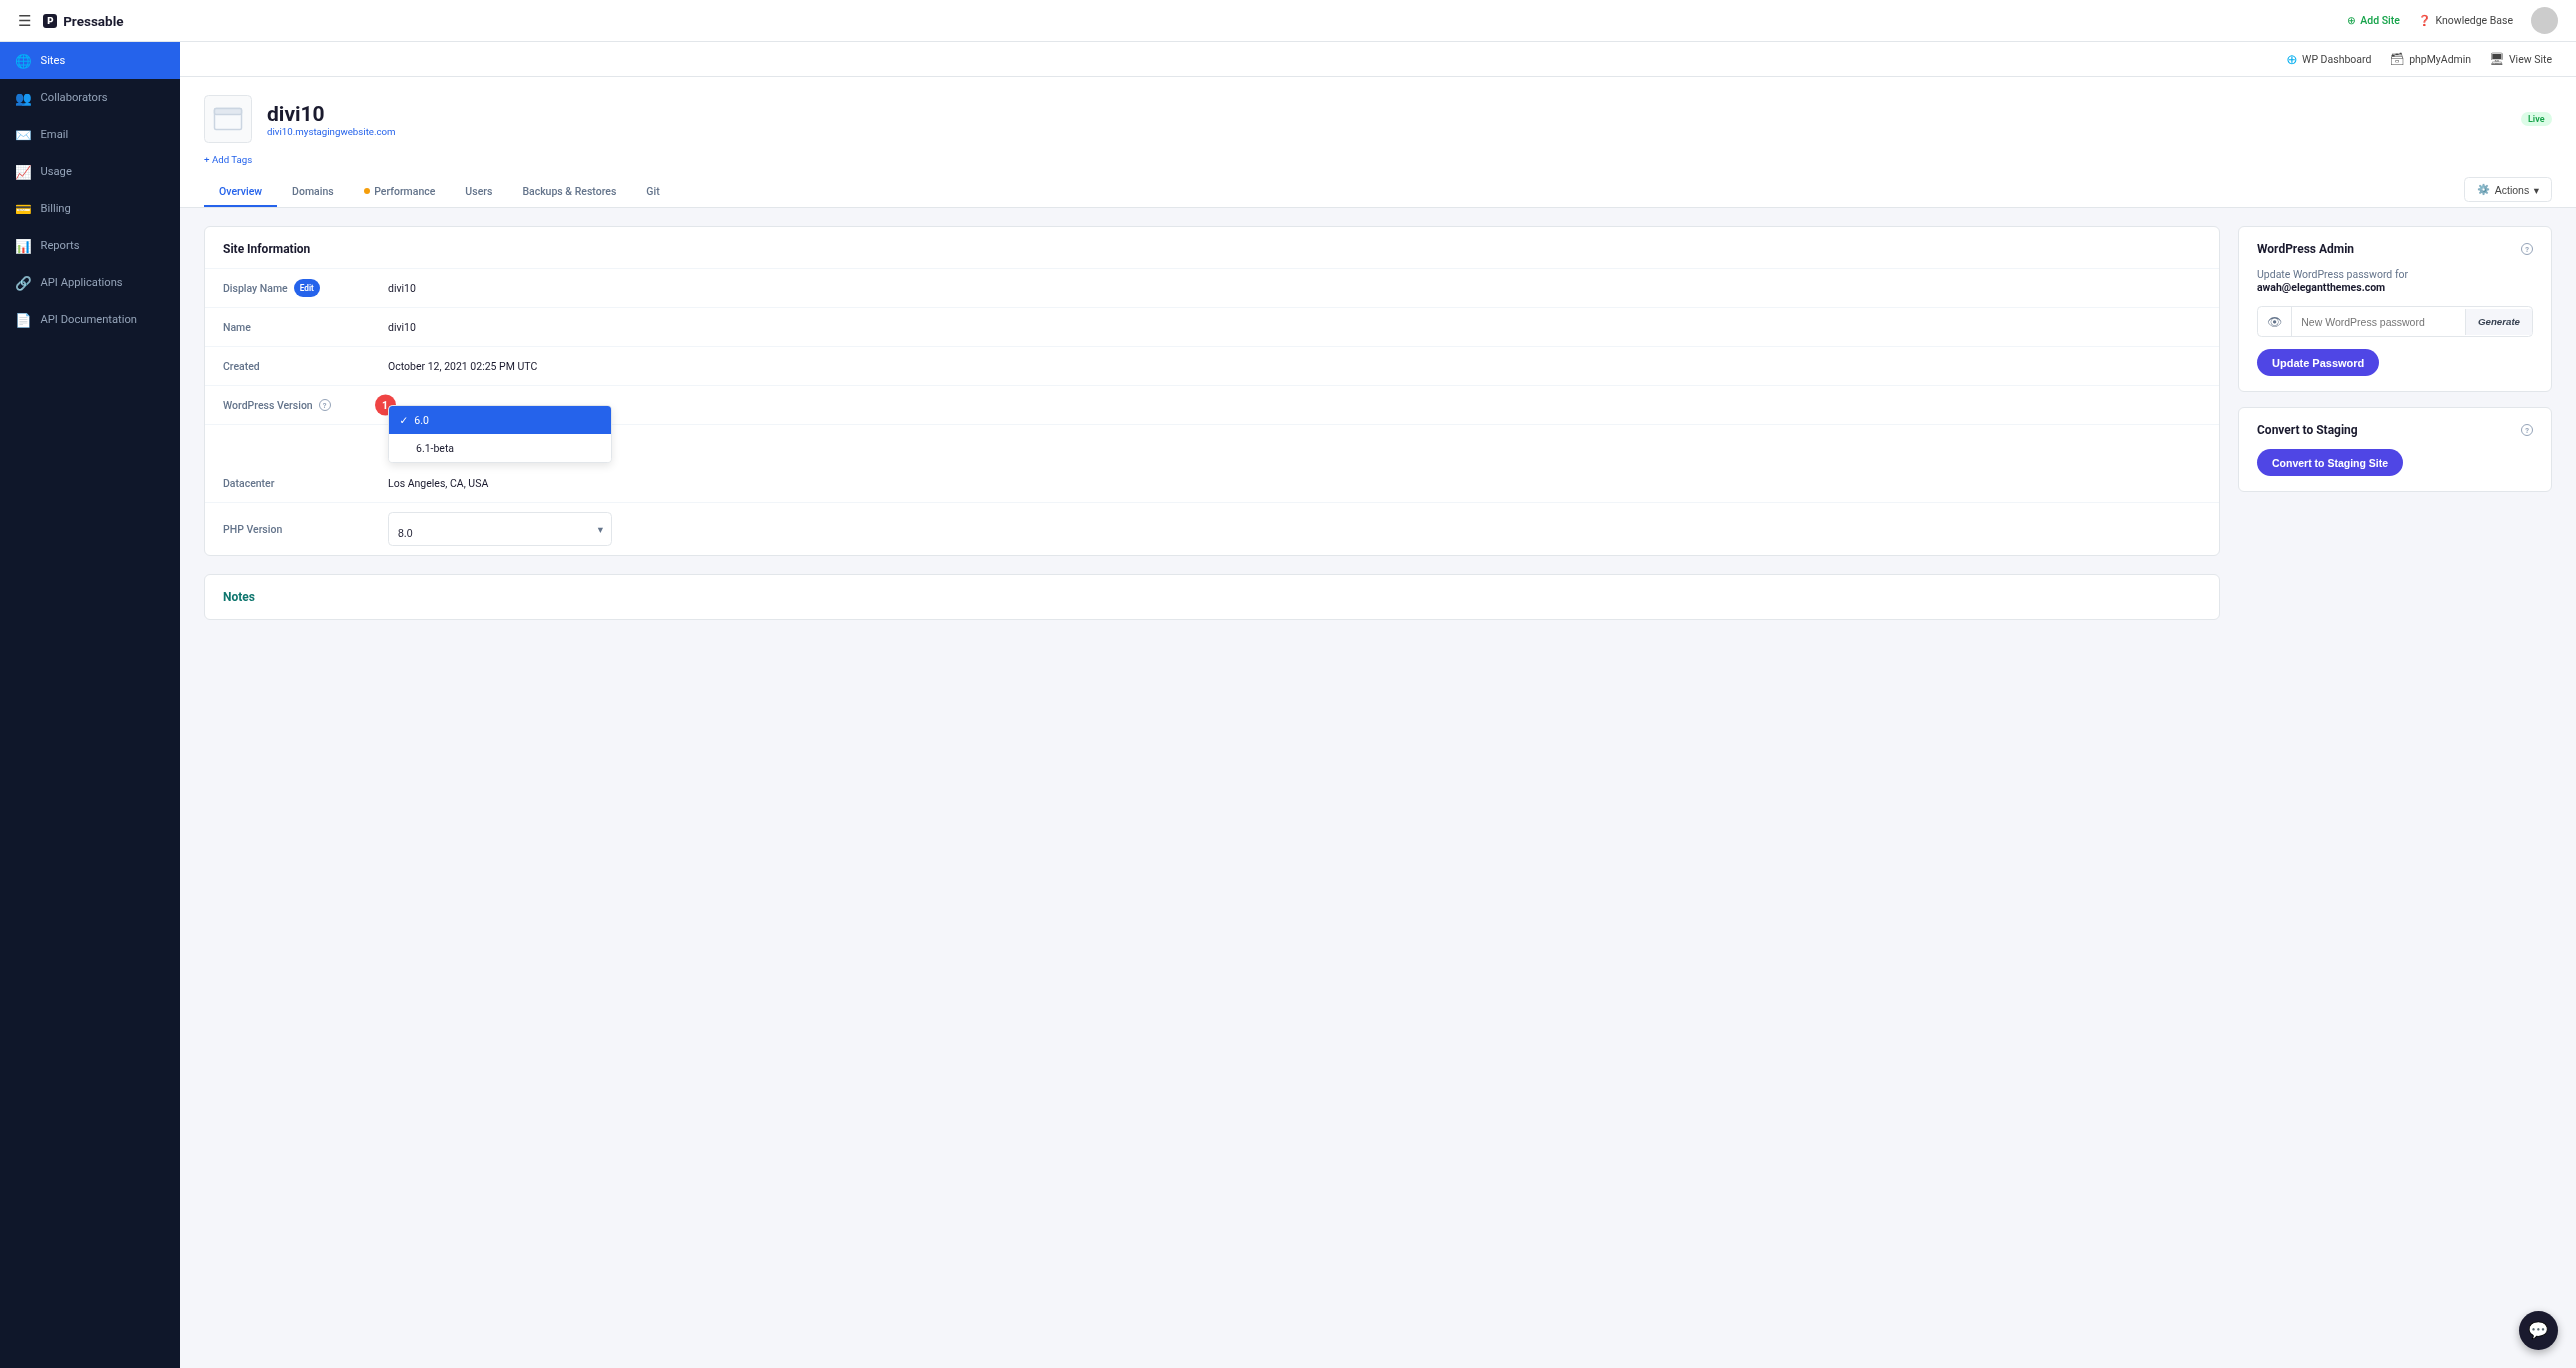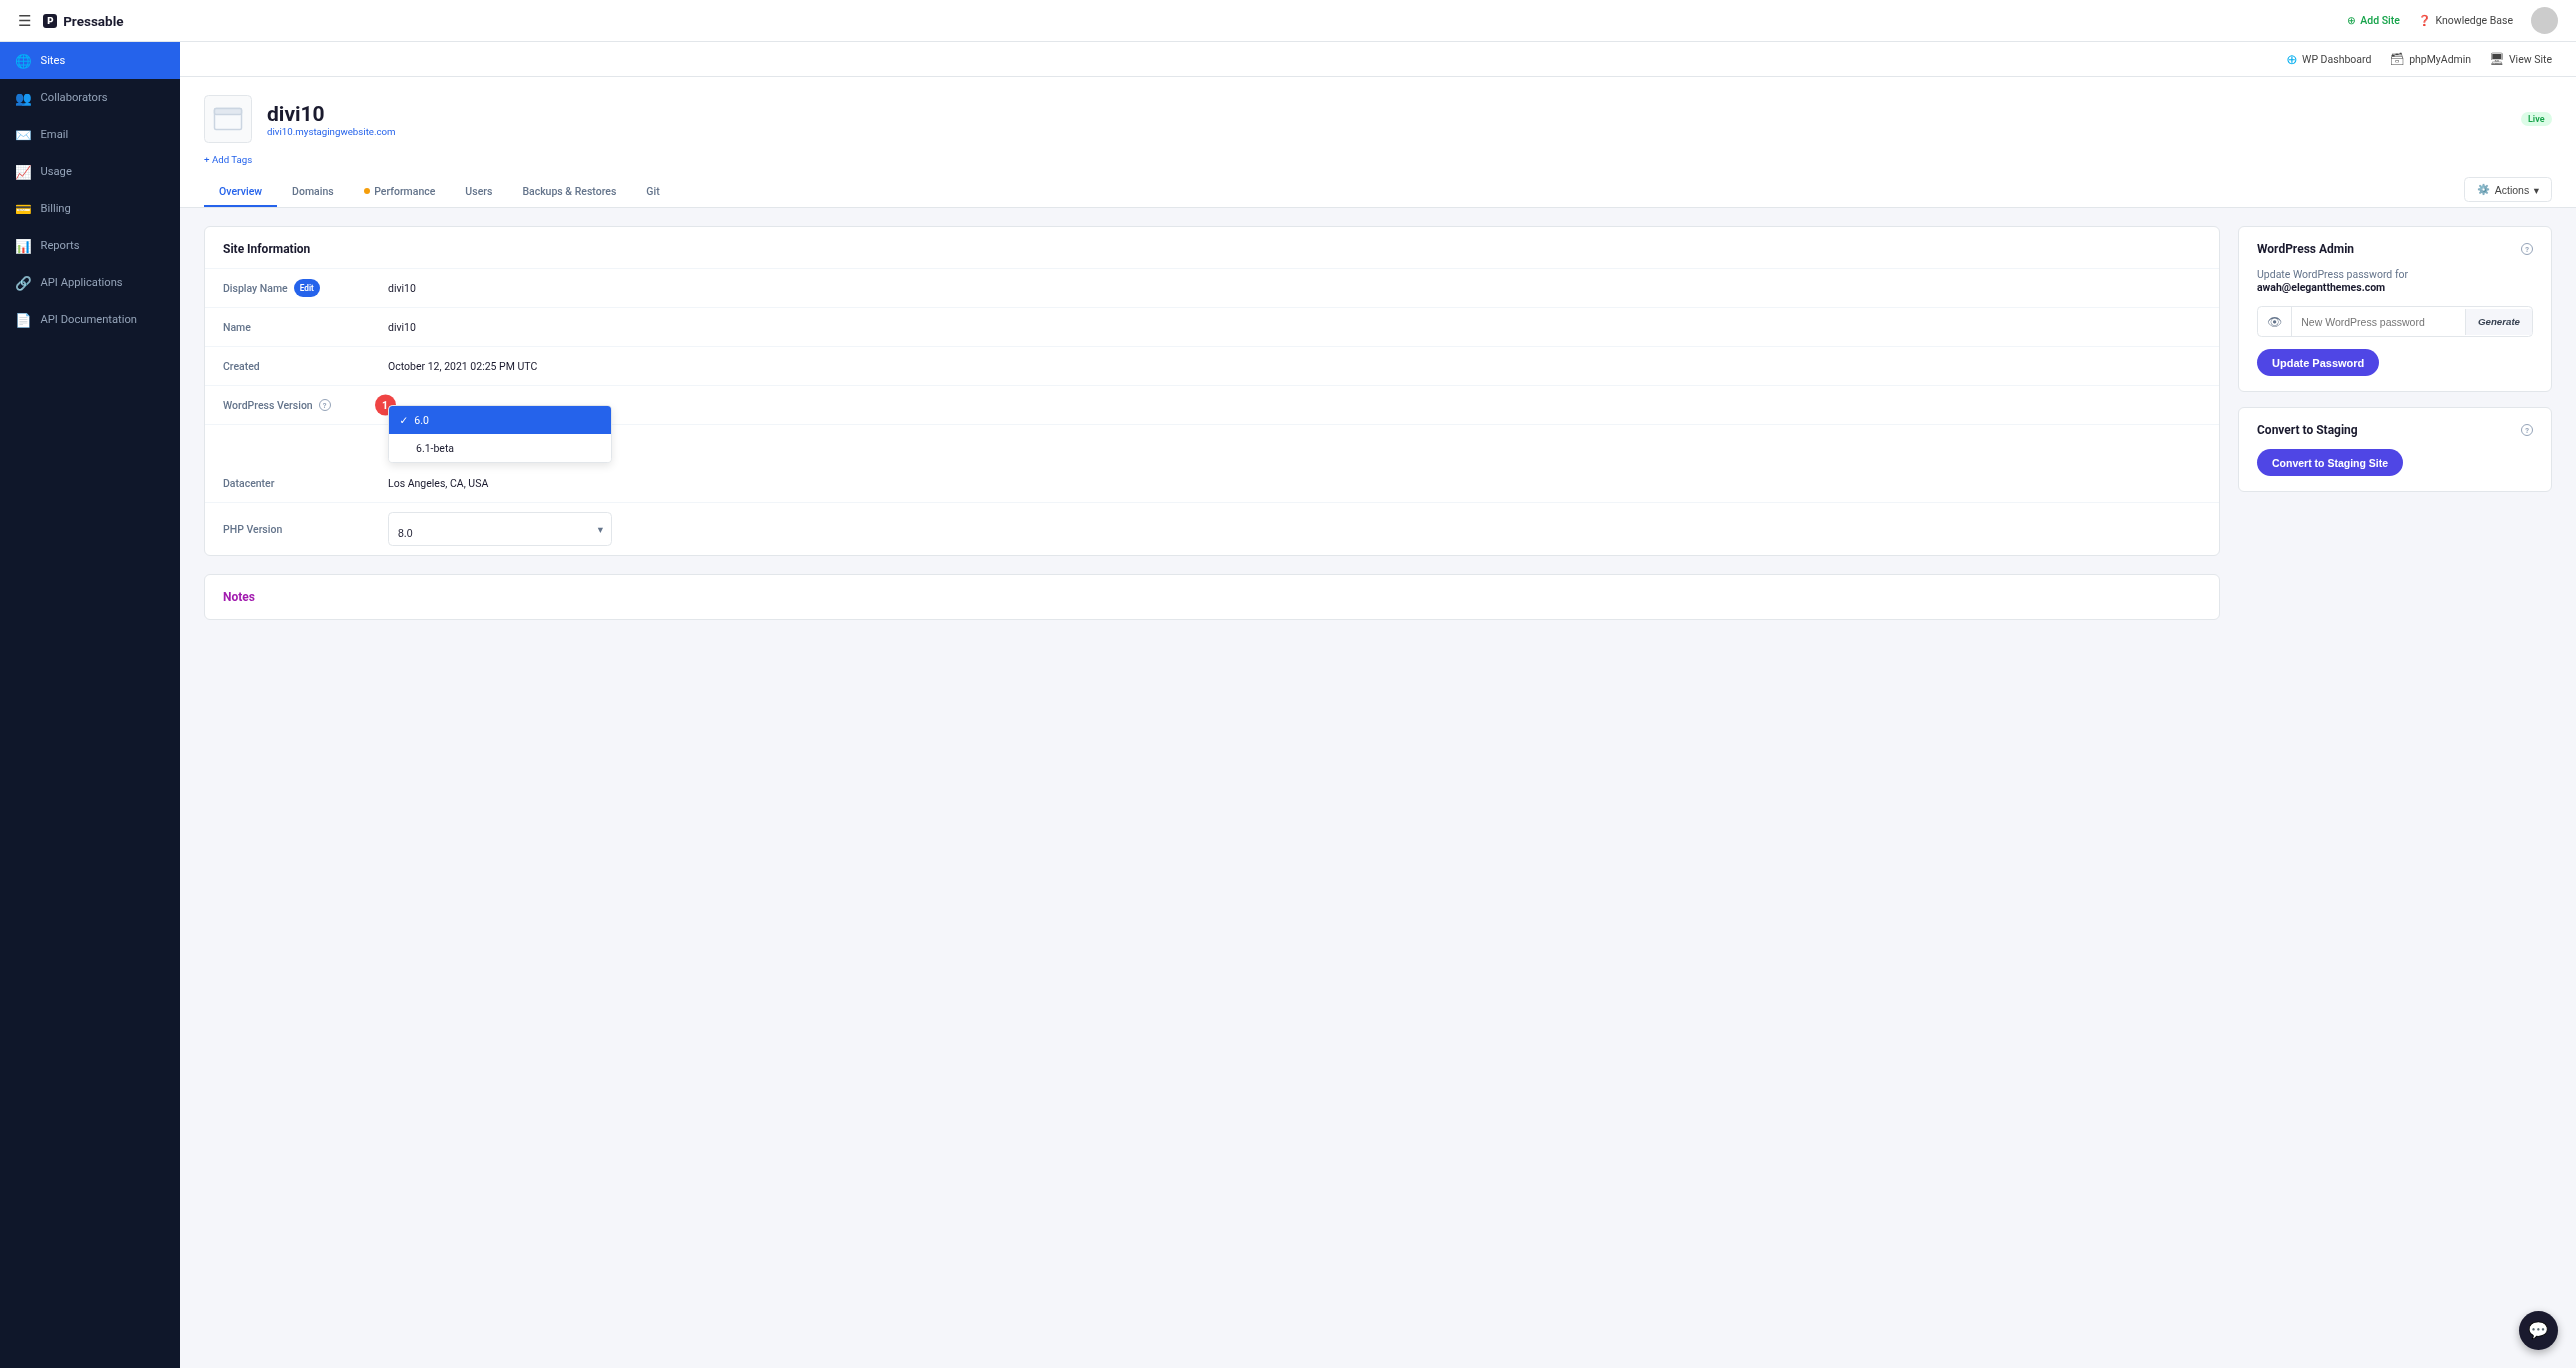--- a/index.html
+++ b/index.html
@@ -390,21 +390,21 @@
       display: inline-block;
     }
 
     
     .notes-card {
       background: #fff;
       border-radius: 6px;
       border: 0.7px solid #e2e6ea;
       margin-top: 0;
     }
-    .notes-title { font-size: 12px; font-weight: 700; color: #a21caf; padding: 15px 18px; }
+    .notes-title { font-size: 12px; font-weight: 700; color: #0f766e; padding: 15px 18px; }
 
     
     .chat-btn {
       position: fixed;
       bottom: 18px;
       right: 18px;
       width: 39px;
       height: 39px;
       background: #1a1a2e;
       border-radius: 50%;

